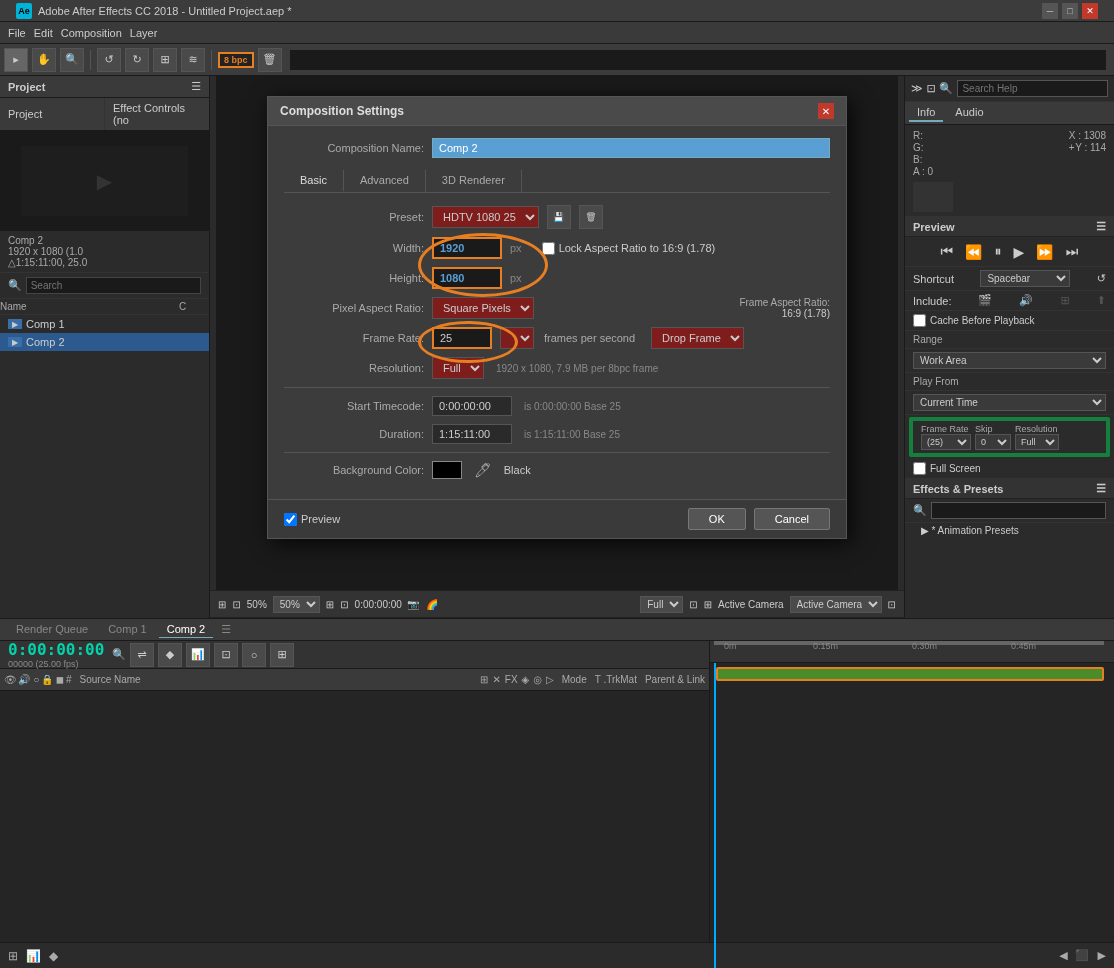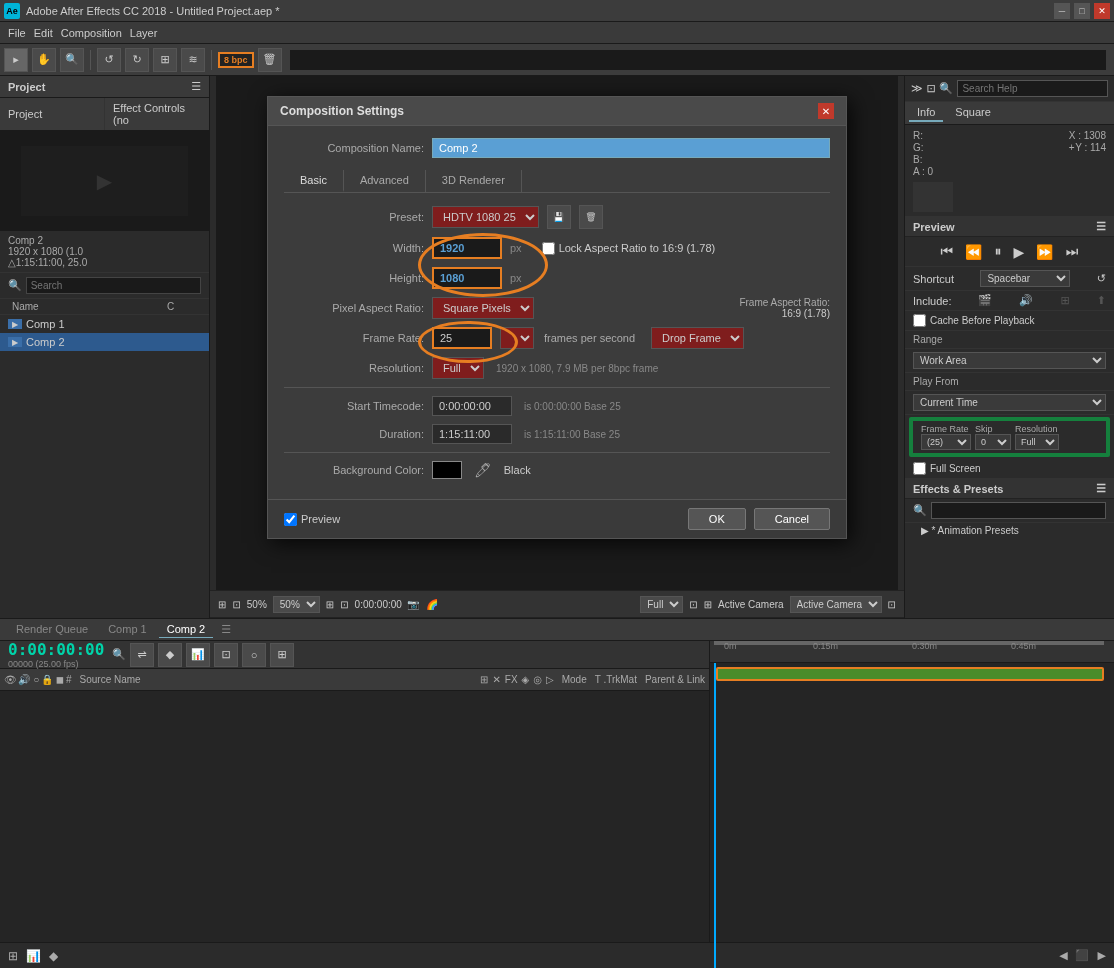--- a/index.html
+++ b/index.html
@@ -5,21 +5,21 @@
     * { box-sizing: border-box; margin: 0; padding: 0; }
     body { font-family: 'Arial', sans-serif; font-size: 11px; background: #2b2b2b; color: #ccc; overflow: hidden; width: 1114px; height: 968px; }
 
     
     .title-bar {
       background: #3c3c3c;
       height: 22px;
       display: flex;
       align-items: center;
       justify-content: space-between;
-      padding: 0 4px;
+      padding: 0 16px;
       border-bottom: 1px solid #1a1a1a;
     }
     .title-bar-left { display: flex; align-items: center; gap: 6px; }
     .ae-logo { width: 16px; height: 16px; background: #00b4d8; display: flex; align-items: center; justify-content: center; font-size: 9px; font-weight: bold; color: #000; border-radius: 2px; }
     .title-text { color: #ccc; font-size: 11px; }
     .title-bar-controls { display: flex; gap: 4px; }
     .title-btn { width: 16px; height: 16px; background: #555; border: none; color: #ccc; font-size: 9px; cursor: pointer; display: flex; align-items: center; justify-content: center; }
     .title-btn.close { background: #c0392b; color: #fff; }
 
     
@@ -104,21 +104,21 @@
     .panel-search input {
       background: #1a1a1a;
       border: 1px solid #444;
       color: #ccc;
       padding: 2px 4px;
       font-size: 10px;
       flex: 1;
     }
     .panel-cols {
       display: flex;
-      padding: 2px 12px;
+      padding: 2px 0;
       font-size: 10px;
       color: #aaa;
       border-bottom: 1px solid #333;
     }
     .panel-col-name { flex: 1; }
     .panel-col-other { width: 30px; }
     .project-item {
       padding: 3px 8px;
       display: flex;
       align-items: center;
@@ -737,21 +737,21 @@
     <div class="search-bar-right">
       <span>≫</span>
       <span>⊡</span>
       <span>🔍</span>
       <input type="text" placeholder="Search Help" style="">
     </div>
 
     <div class="right-panel-top">
       <div class="right-tabs">
         <span class="right-tab active">Info</span>
-        <span class="right-tab">Square</span>
+        <span class="right-tab">Audio</span>
       </div>
     </div>
 
     <div class="info-section">
       <div style="display:flex; gap:8px;">
         <div>
           <div class="info-row">
               <span>R:</span>
             </div>
           <div class="info-row">

